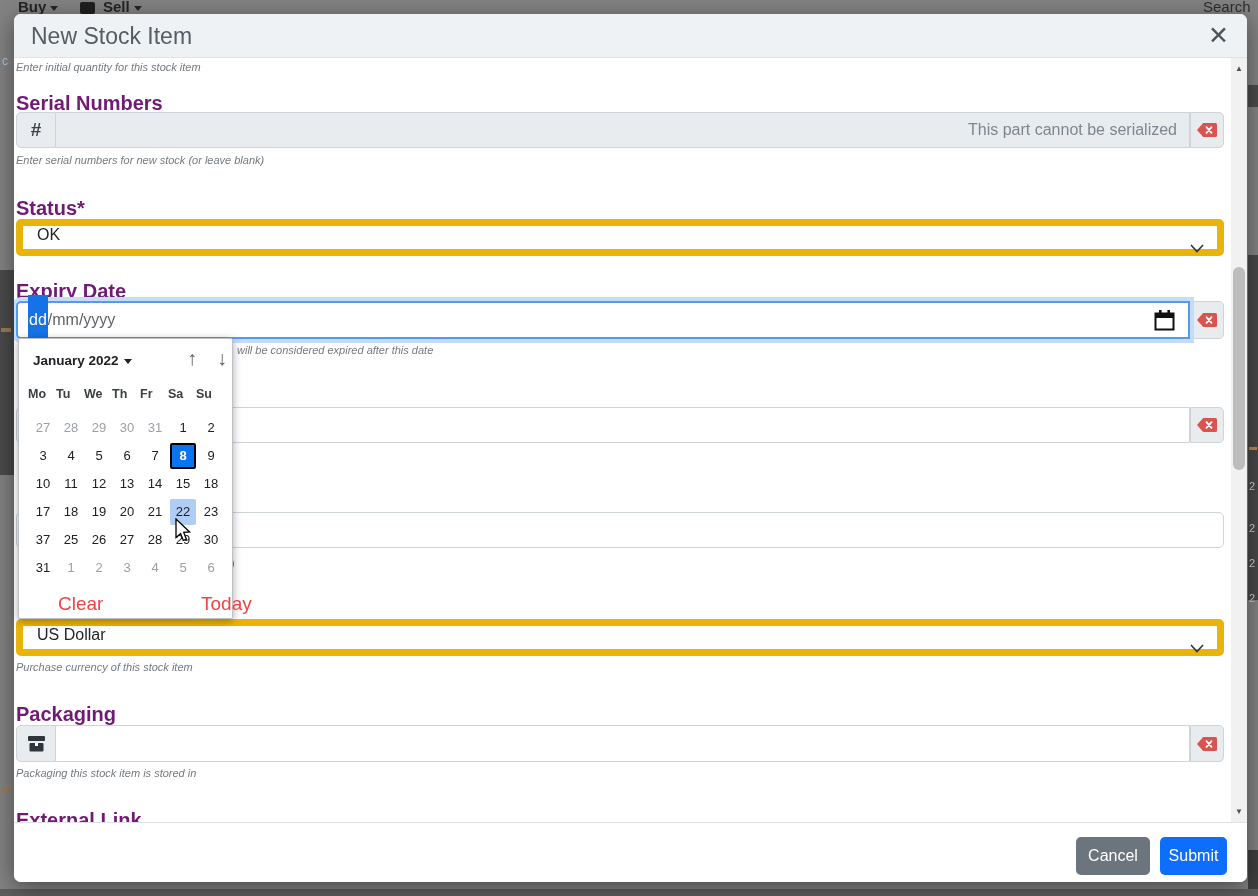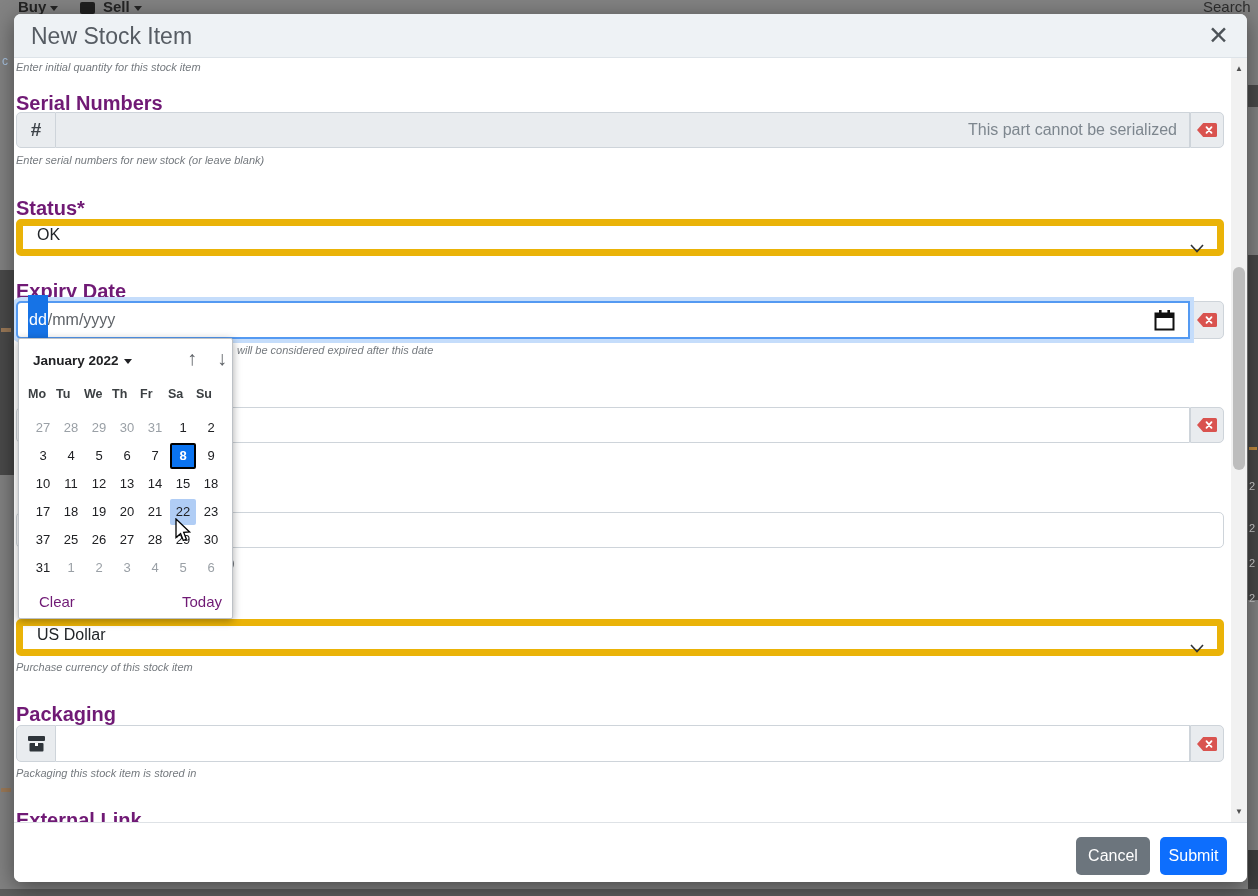--- a/index.html
+++ b/index.html
@@ -53,21 +53,21 @@
   .cal-up { left:168px; } .cal-down { left:198px; }
   .wd-row, .day-grid { position:absolute; left:9px; display:grid; grid-template-columns:repeat(7,28px); }
   .wd-row { top:48px; }
   .wd { width:28px; height:20px; text-align:left; font-size:12.5px; font-weight:bold; color:#3c4043;}
   .day-grid { top:75px; grid-auto-rows:28px; }
   .cell { display:flex; align-items:center; justify-content:flex-end; cursor:pointer;}
   .day { width:26px; height:26px; line-height:26px; text-align:center; font-size:13px; color:#202124; border-radius:2px;}
   .cell.muted .day { color:#9aa0a6; }
   .cell.selected .day { background:#0a73f0; border:2px solid #000; line-height:22px; color:#fff; font-weight:bold;}
   .cell.hover .day { background:#b0cdf5; }
-  .cal-foot a { position:absolute; font-size:15px; color:#701a75; text-decoration:none; cursor:pointer;}
+  .cal-foot a { position:absolute; font-size:19px; color:#ef4444; text-decoration:none; cursor:pointer;margin-left:19px;}
   .cal-clear { left:20px; top:254px;} .cal-today { left:163px; top:254px;}
 
   
   .cursor { position:absolute; left:174px; top:518px; z-index:40; }
 
   
   .sbar { position:absolute; left:1217px; top:44px; width:16px; height:764px; background:#f1f1f1; }
   .sbar .arr { position:absolute; left:0; width:16px; text-align:center; font-size:8px; color:#505050;}
   .sbar .a-up { top:6px;} .sbar .a-dn { bottom:6px;}
   .sthumb { position:absolute; left:2px; top:209px; width:12px; height:203px; background:#bdbdbd; border-radius:6px;}

